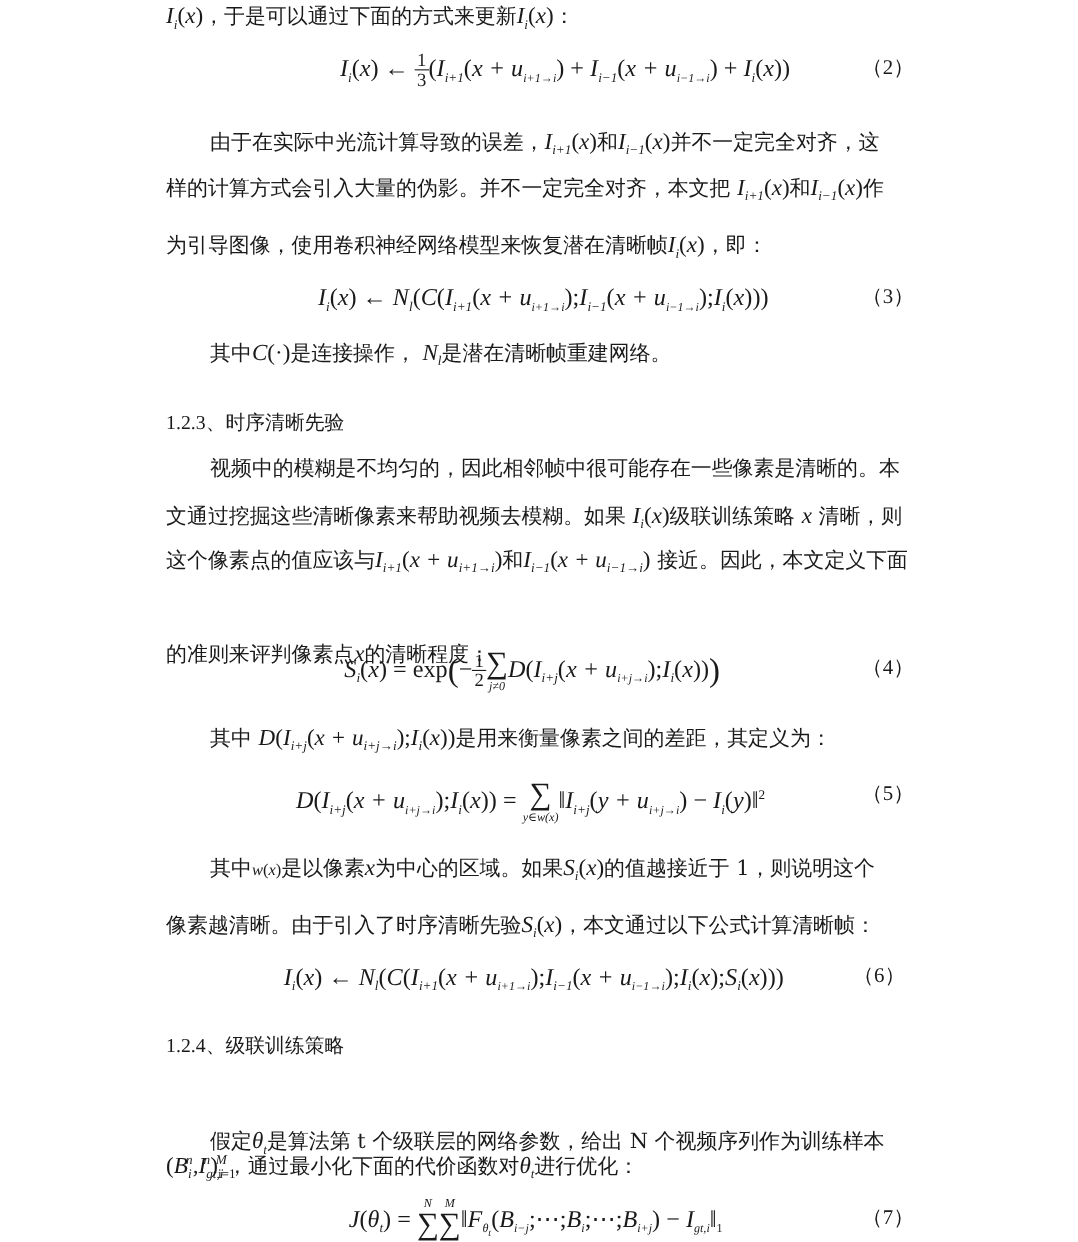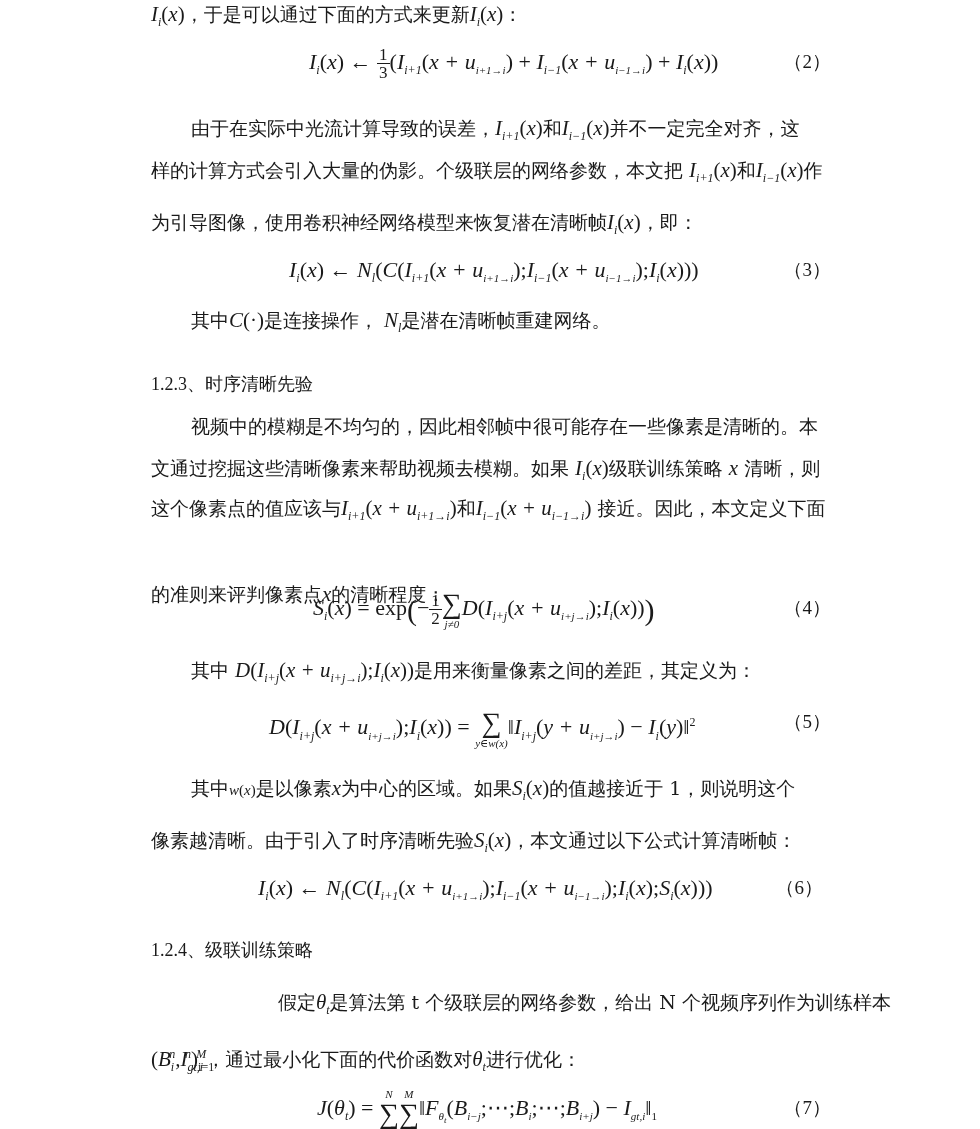--- a/index.html
+++ b/index.html
@@ -55,21 +55,21 @@
     I<sub style="font-size:12px">i</sub><span style="font-style:normal">(</span>x<span style="font-style:normal">) ← </span><span class="frac"><span class="top">1</span><span>3</span></span><span style="font-style:normal">(</span>I<sub style="font-size:12px">i+1</sub><span style="font-style:normal">(</span>x + u<sub style="font-size:11px">i+1→i</sub><span style="font-style:normal">) + </span>I<sub style="font-size:12px">i−1</sub><span style="font-style:normal">(</span>x + u<sub style="font-size:11px">i−1→i</sub><span style="font-style:normal">) + </span>I<sub style="font-size:12px">i</sub><span style="font-style:normal">(</span>x<span style="font-style:normal">))</span>
   </div>
   <div class="num">（2）</div>
 </div>
 
 <div class="line indent" style="top:116px;">
   <span>由于在实际中光流计算导致的误差，</span><span class="m">I<sub>i+1</sub><span class="up">(</span>x<span class="up">)</span></span><span>和</span><span class="m">I<sub>i−1</sub><span class="up">(</span>x<span class="up">)</span></span><span>并不一定完全对齐，这</span>
 </div>
 
 <div class="line" style="top:158px;">
-  <span>样的计算方式会引入大量的伪影。个级联层的网络参数，本文把</span> <span class="m">I<sub>i+1</sub><span class="up">(</span>x<span class="up">)</span></span><span>和</span><span class="m">I<sub>i−1</sub><span class="up">(</span>x<span class="up">)</span></span><span>作</span>
+  <span>样的计算方式会引入大量的伪影。并不一定完全对齐，本文把</span> <span class="m">I<sub>i+1</sub><span class="up">(</span>x<span class="up">)</span></span><span>和</span><span class="m">I<sub>i−1</sub><span class="up">(</span>x<span class="up">)</span></span><span>作</span>
 </div>
 
 <div class="line" style="top:210px;">
   <span>为引导图像，使用卷积神经网络模型来恢复潜在清晰帧</span><span class="m">I<sub>i</sub><span class="up">(</span>x<span class="up">)</span></span><span>，即：</span>
 </div>
 
 <div class="eq" style="top:250px;">
   <div class="body" style="left:138px;">
     I<sub style="font-size:12px">i</sub><span style="font-style:normal">(</span>x<span style="font-style:normal">) ← </span>N<sub style="font-size:12px">l</sub><span style="font-style:normal">(</span>C<span style="font-style:normal">(</span>I<sub style="font-size:12px">i+1</sub><span style="font-style:normal">(</span>x + u<sub style="font-size:11px">i+1→i</sub><span style="font-style:normal">);</span>I<sub style="font-size:12px">i−1</sub><span style="font-style:normal">(</span>x + u<sub style="font-size:11px">i−1→i</sub><span style="font-style:normal">);</span>I<sub style="font-size:12px">i</sub><span style="font-style:normal">(</span>x<span style="font-style:normal">)))</span>
   </div>
@@ -126,21 +126,21 @@
 
 <div class="eq" style="top:868px;">
   <div class="body" style="left:107px;">
     I<sub style="font-size:12px">i</sub><span style="font-style:normal">(</span>x<span style="font-style:normal">) ← </span>N<sub style="font-size:12px">l</sub><span style="font-style:normal">(</span>C<span style="font-style:normal">(</span>I<sub style="font-size:12px">i+1</sub><span style="font-style:normal">(</span>x + u<sub style="font-size:11px">i+1→i</sub><span style="font-style:normal">);</span>I<sub style="font-size:12px">i−1</sub><span style="font-style:normal">(</span>x + u<sub style="font-size:11px">i−1→i</sub><span style="font-style:normal">);</span>I<sub style="font-size:12px">i</sub><span style="font-style:normal">(</span>x<span style="font-style:normal">);</span>S<sub style="font-size:12px">i</sub><span style="font-style:normal">(</span>x<span style="font-style:normal">)))</span>
   </div>
   <div class="num" style="right:28px;">（6）</div>
 </div>
 
 <div class="heading" style="top:938px;">1.2.4、级联训练策略</div>
 
-<div class="line indent" style="top:990px;text-align:right;">
+<div class="line indent" style="top:1025px;">
   <span>假定</span><span class="m">θ<sub>t</sub></span><span>是算法第 t 个级联层的网络参数，给出 N 个视频序列作为训练样本</span>
 </div>
 
 <div class="line" style="top:1042px;">
   <span class="m"><span class="up">(</span>B<sub>i</sub><sup style="margin-left:-5px;">n</sup>,I<sub>gt,i</sub><sup style="margin-left:-18px;">n</sup><span class="up">)</span><sub style="font-style:normal;">i=1</sub><sup style="margin-left:-18px;">M</sup></span><span>，通过最小化下面的代价函数对</span><span class="m">θ<sub>t</sub></span><span>进行优化：</span>
 </div>
 
 <div class="eq" style="top:1088px; height:48px;">
   <div class="body" style="left:166px;">
     J<span style="font-style:normal">(</span>θ<sub style="font-size:12px">t</sub><span style="font-style:normal">) = </span><span class="sum" style="vertical-align:top;"><span class="lim">N</span><span class="sym">∑</span></span><span class="sum" style="vertical-align:top;"><span class="lim">M</span><span class="sym">∑</span></span><span style="font-style:normal">‖</span>F<sub style="font-size:11px">θ<sub style="font-size:9px">t</sub></sub><span style="font-style:normal">(</span>B<sub style="font-size:11px">i−j</sub><span style="font-style:normal">;⋯;</span>B<sub style="font-size:11px">i</sub><span style="font-style:normal">;⋯;</span>B<sub style="font-size:11px">i+j</sub><span style="font-style:normal">) − </span>I<sub style="font-size:11px">gt,i</sub><span style="font-style:normal">‖</span><sub style="font-size:11px; font-style:normal;">1</sub>

